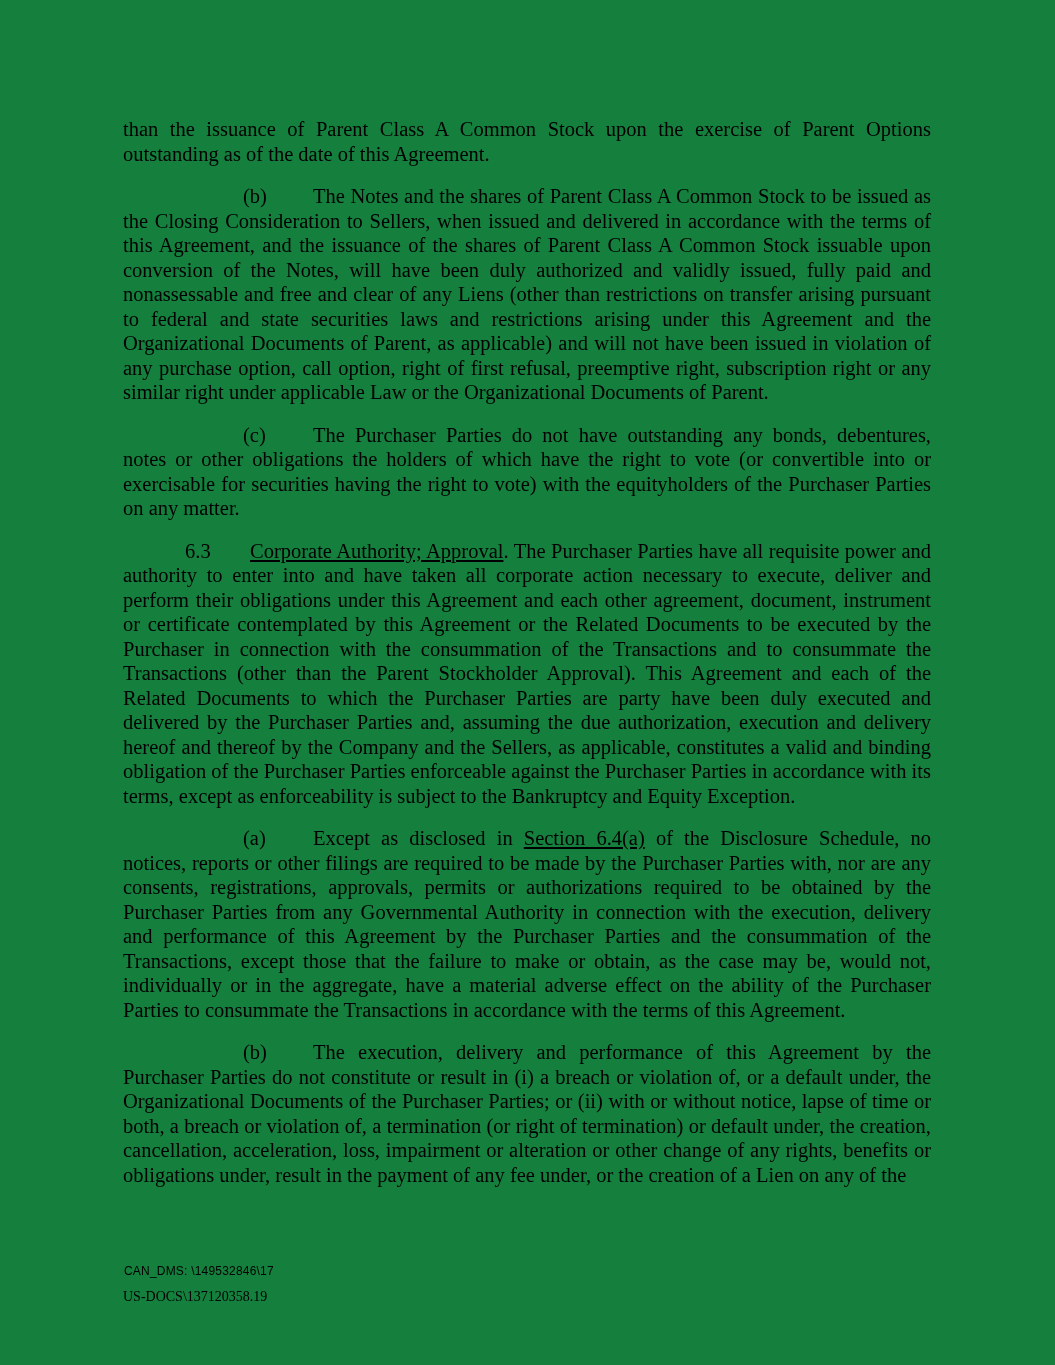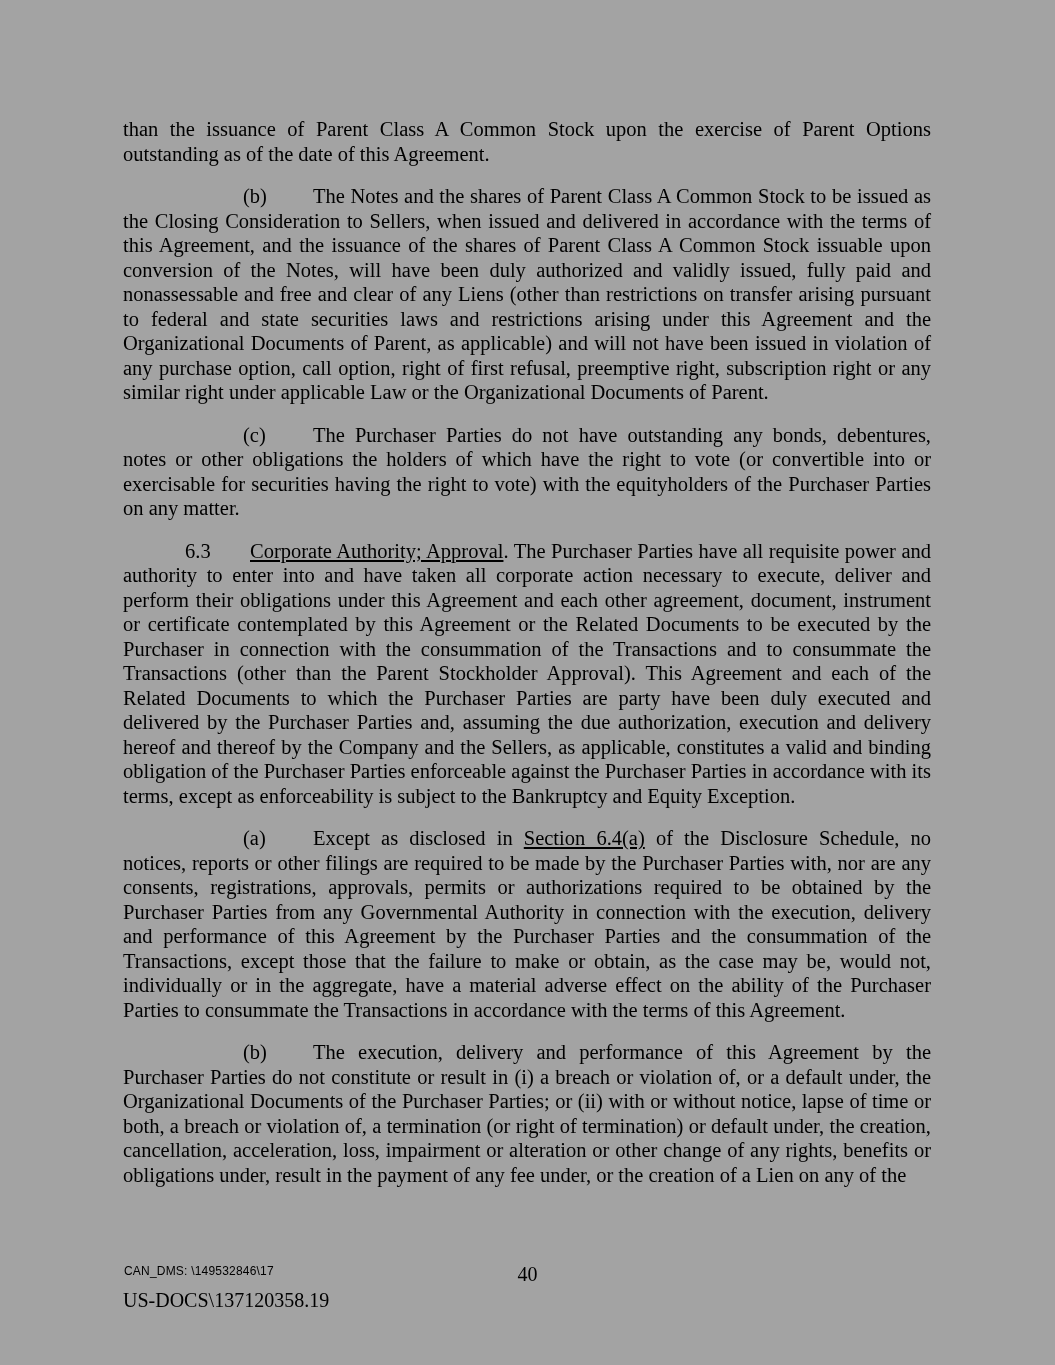--- a/index.html
+++ b/index.html
@@ -1,21 +1,21 @@
 <!DOCTYPE html>
 <html><head>
 <meta charset="utf-8">
 <style>
   * { margin: 0; padding: 0; box-sizing: border-box; }
   html, body { background: #ffffff; }
   .page {
     position: relative;
     width: 1055px;
     height: 1365px;
-    background: #a3a3a3;
+    background: #15803d;
     color: #000000;
     overflow: hidden;
   }
   .content {
     position: absolute;
     left: 123px;
     top: 117px;
     width: 808px;
   }
   .para {
@@ -41,21 +41,21 @@
     font-family: "Liberation Sans", sans-serif;
     font-size: 12px;
     letter-spacing: 0.2px;
     color: #000000;
   }
   .footer-usdocs {
     position: absolute;
     left: 123px;
     top: 1289px;
     font-family: "Liberation Serif", serif;
-    font-size: 20px;
+    font-size: 14px;
     color: #000000;
   }
   .page-number {
     position: absolute;
     left: 0;
     right: 0;
     top: 1263px;
     text-align: center;
     font-family: "Liberation Serif", serif;
     font-size: 20px;
@@ -78,14 +78,13 @@
 
 
     <p class="para sub"><span class="tab-label">(a)</span><span>Except as disclosed in </span><span class="underline">Section 6.4(a)</span><span> of the Disclosure Schedule, no notices, reports or other filings are required to be made by the Purchaser Parties with, nor are any consents, registrations, approvals, permits or authorizations required to be obtained by the Purchaser Parties from any Governmental Authority in connection with the execution, delivery and performance of this Agreement by the Purchaser Parties and the consummation of the Transactions, except those that the failure to make or obtain, as the case may be, would not, individually or in the aggregate, have a material adverse effect on the ability of the Purchaser Parties to consummate the Transactions in accordance with the terms of this Agreement.</span></p>
 
     <p class="para sub"><span class="tab-label">(b)</span><span>The execution, delivery and performance of this Agreement by the Purchaser Parties do not constitute or result in (i) a breach or violation of, or a default under, the Organizational Documents of the Purchaser Parties; or (ii) with or without notice, lapse of time or both, a breach or violation of, a termination (or right of termination) or default under, the creation, cancellation, acceleration, loss, impairment or alteration or other change of any rights, benefits or obligations under, result in the payment of any fee under, or the creation of a Lien on any of the</span></p>
 
   </div>
 
   <div class="footer-dms">CAN_DMS: \149532846\17</div>
   <div class="footer-usdocs">US-DOCS\137120358.19</div>
-  <div class="page-number">40</div>
 </div>
 
 </body></html>

